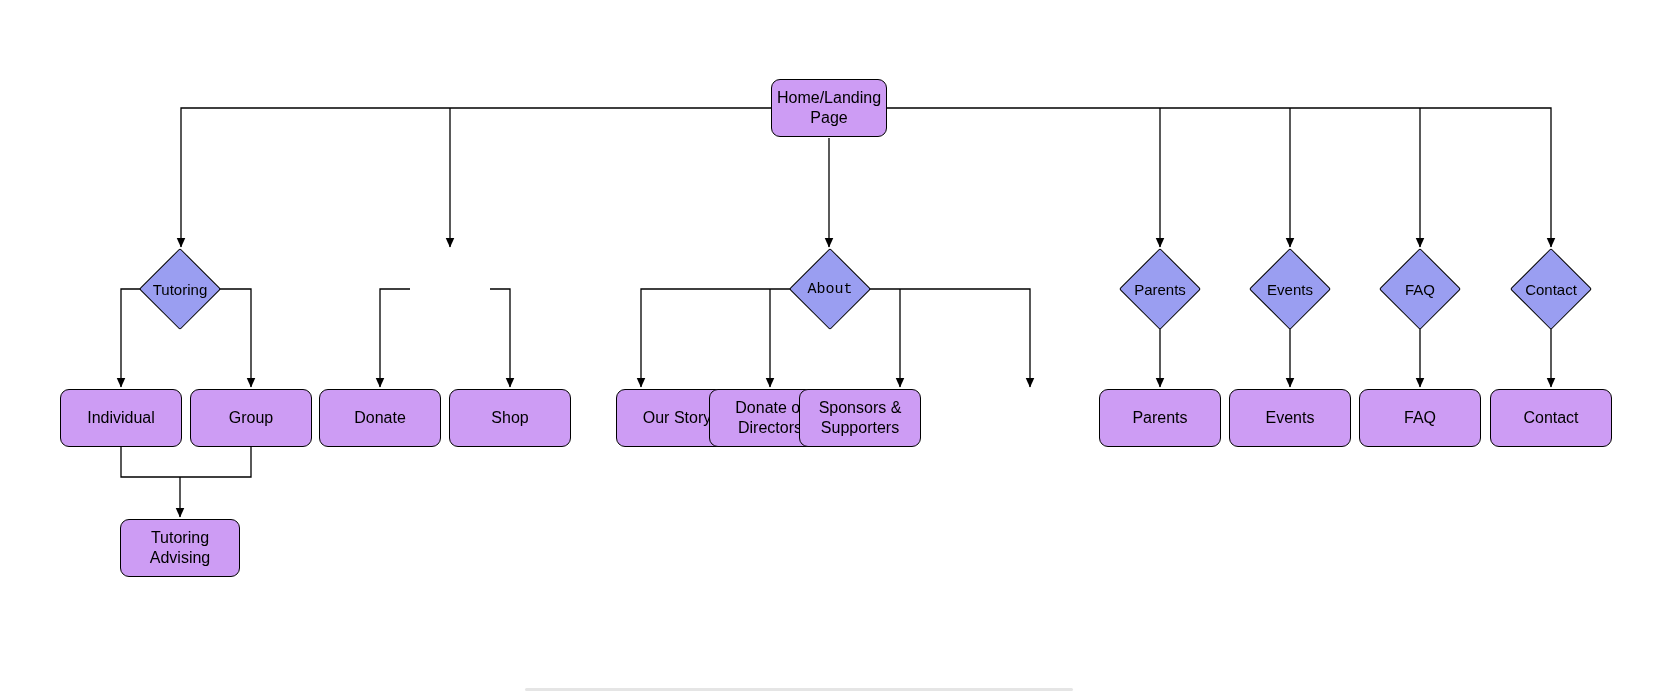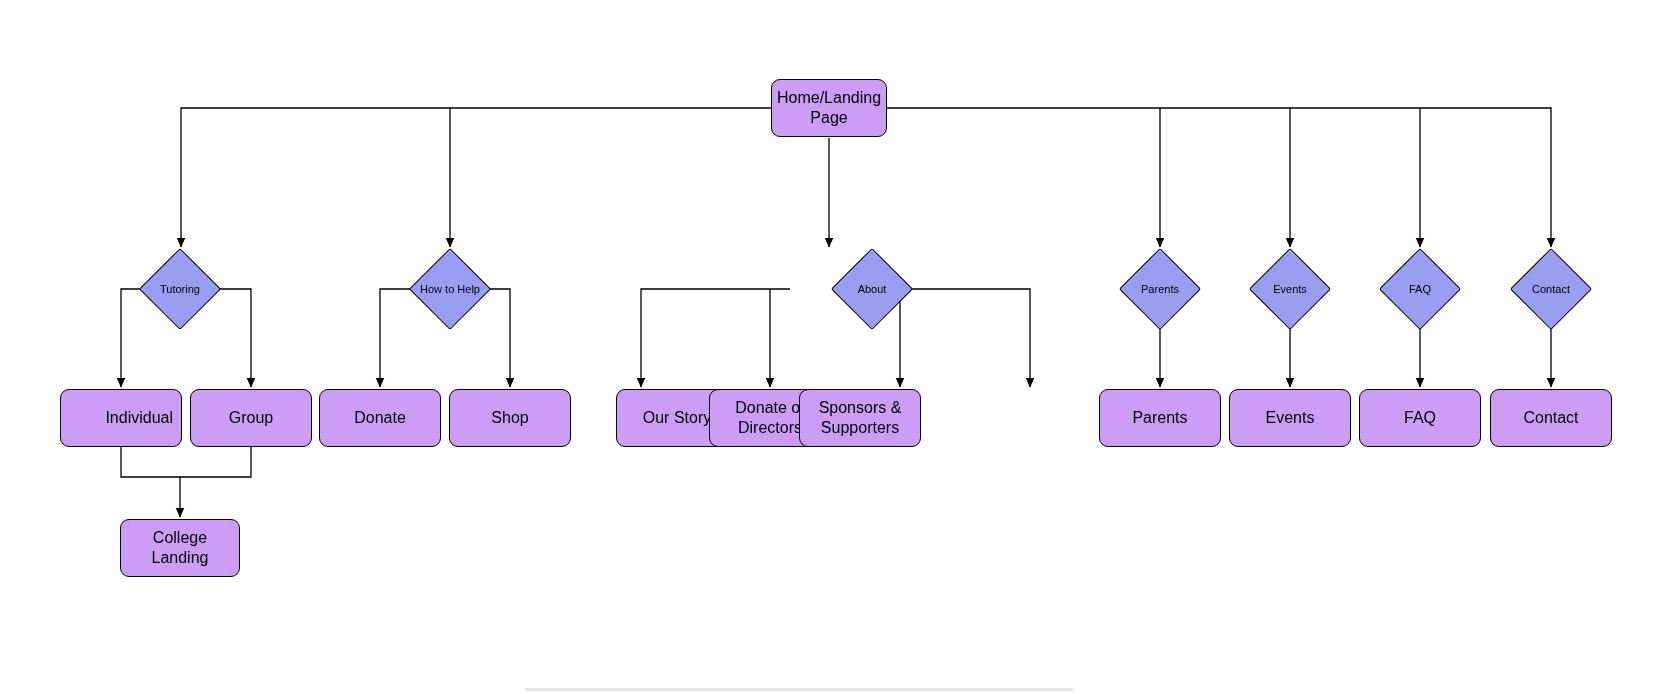--- a/index.html
+++ b/index.html
@@ -53,21 +53,21 @@
     background: var(--diamond_fill, #9A9EF1);
     border: 1.3px solid var(--shape_border, #000);
     border-radius: 2px;
   }
   .dlabel {
     position: absolute;
     inset: 0;
     display: flex;
     align-items: center;
     justify-content: center;
-    font-size: 11px;
+    font-size: 15px;
     white-space: nowrap;
     z-index: 1;
   }
   #hscroll {
     position: absolute;
     left: 525px;
     top: 688px;
     width: 548px;
     height: 3px;
     background: var(--scrollbar, #e5e5e5);
@@ -109,46 +109,42 @@
   </svg>
 
   <div class="rbox" style="left:771px; top:79px; width:116px;">
     <span>Home/Landing Page</span>
   </div>
 
   <div class="dwrap" style="left:140px; top:249px;">
     <div class="dshape"></div>
     <span class="dlabel">Tutoring</span>
   </div>
-  <div class="dwrap" style="left:410px; top:249px;">
-    <div class="dshape"></div>
-    <span class="dlabel">How to Help</span>
-  </div>
-  <div class="dwrap" style="left:832px; top:249px;">
+  <div class="dwrap" style="left:790px; top:249px;font-family:Liberation Mono, monospace;">
     <div class="dshape"></div>
     <span class="dlabel">About</span>
   </div>
   <div class="dwrap" style="left:1120px; top:249px;">
     <div class="dshape"></div>
     <span class="dlabel">Parents</span>
   </div>
   <div class="dwrap" style="left:1250px; top:249px;">
     <div class="dshape"></div>
     <span class="dlabel">Events</span>
   </div>
   <div class="dwrap" style="left:1380px; top:249px;">
     <div class="dshape"></div>
     <span class="dlabel">FAQ</span>
   </div>
   <div class="dwrap" style="left:1511px; top:249px;">
     <div class="dshape"></div>
     <span class="dlabel">Contact</span>
   </div>
 
-  <div class="rbox" style="left:60px;  top:389px;justify-content:flex-end;">
+  <div class="rbox" style="left:60px;  top:389px;">
     <span>Individual</span>
   </div>
   <div class="rbox" style="left:319px; top:389px;">
     <span>Donate</span>
   </div>
   <div class="rbox" style="left:190px; top:389px;">
     <span>Group</span>
   </div>
   <div class="rbox" style="left:449px; top:389px;padding-left:8px;">
     <span>Shop</span>
@@ -169,18 +165,18 @@
     <span>Events</span>
   </div>
   <div class="rbox" style="left:1359px; top:389px;">
     <span>FAQ</span>
   </div>
   <div class="rbox" style="left:1490px; top:389px;">
     <span>Contact</span>
   </div>
 
   <div class="rbox" style="left:120px; top:519px; width:120px;">
-    <span>College Landing</span>
+    <span>Tutoring Advising</span>
   </div>
 
   <div id="hscroll"></div>
 
 </div>
 
 </body></html>

